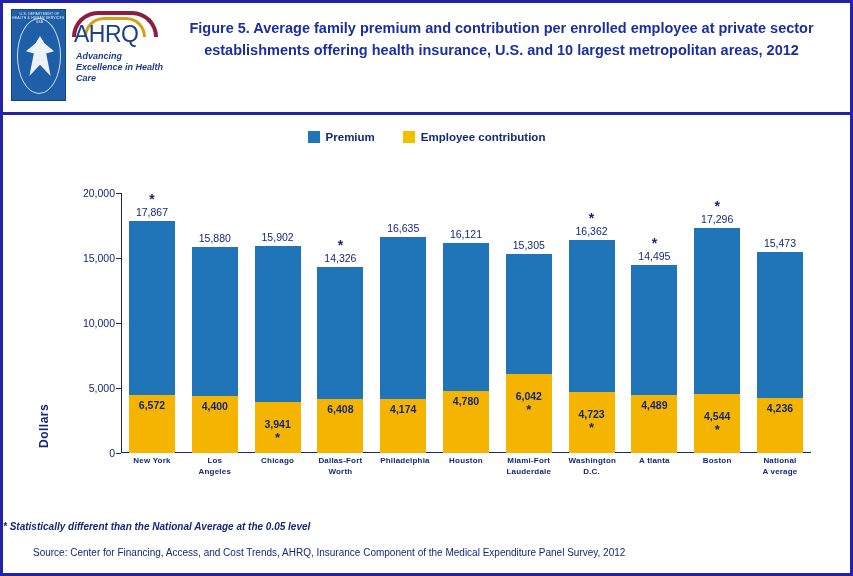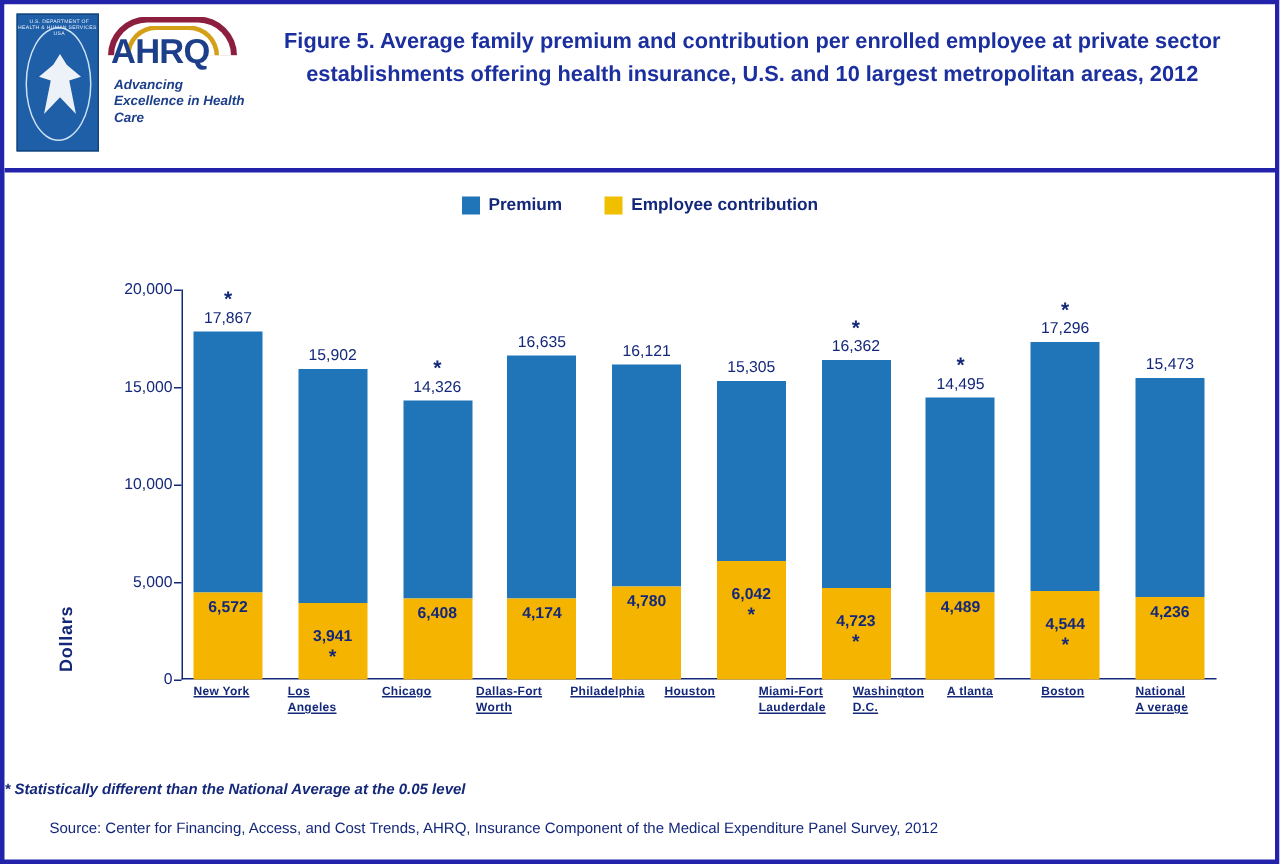--- a/index.html
+++ b/index.html
@@ -60,21 +60,21 @@
     clip-path: polygon(50% 0%, 66% 18%, 100% 38%, 72% 44%, 88% 100%, 50% 72%, 12% 100%, 28% 44%, 0% 38%, 34% 18%);
     opacity: .92;
   }
   .ahrq-block {
     width: 103px; height: 92px;
     margin-left: 2px;
     position: relative;
   }
   .ahrq-word {
     position: absolute; left: 6px; top: 12px;
-    font-size: 23px; font-weight: bold;
+    font-size: 23px; font-weight: normal;
     color: #1d3f8a;
     letter-spacing: -0.5px;
   }
   .ahrq-arc {
     position: absolute; left: 4px; top: 2px;
     width: 86px; height: 26px;
     border: 4px solid #8c1f3f;
     border-bottom: none;
     border-radius: 60px 60px 0 0;
     box-sizing: border-box;
@@ -195,25 +195,24 @@
   .xlabels {
     position: absolute;
     left: 118px; top: 302px;
     width: 690px;
     display: flex; justify-content: space-between;
     padding: 0 8px;
     box-sizing: border-box;
   }
   .xlab {
     width: 46px;
-    text-align: left;
+    text-align: center;
     font-size: 8px; font-weight: bold; color: #14287a;
     line-height: 11px;
     letter-spacing: .2px;
-    text-decoration: underline;
   }
   
   .footnote {
     position: absolute; left: 0; right: 0; top: 518px;
     text-align: left;
     font-size: 10px; font-style: italic; font-weight: bold;
     color: #14287a;
   }
   .source {
     position: absolute; left: 30px; top: 544px;
@@ -275,20 +274,26 @@
         </div>
       <div class="bars" id="bars">
           <div class="bar-col">
             <div class="total-label" style="bottom: 235.271px;">17,867</div>
             <div class="star-top" style="bottom: 248.271px;">*</div>
             <div class="seg-premium" style="height: 173.875px;"></div>
             <div class="seg-contrib" style="height: 58.396px;"></div>
             <div class="contrib-label" style="bottom: 42.396px;">6,572</div>
           </div>
           <div class="bar-col">
+            <div class="total-label" style="bottom: 209.44px;">15,880</div>
+            <div class="seg-premium" style="height: 149.24px;"></div>
+            <div class="seg-contrib" style="height: 57.2px;"></div>
+            <div class="contrib-label" style="bottom: 41.2px;">4,400</div>
+          </div>
+          <div class="bar-col">
             <div class="total-label" style="bottom: 209.726px;">15,902</div>
             <div class="seg-premium" style="height: 155.493px;"></div>
             <div class="seg-contrib" style="height: 51.233px;"></div>
             <div class="contrib-label" style="bottom: 23.233px;">3,941</div>
             <div class="contrib-star" style="bottom: 9.233px;">*</div>
           </div>
           <div class="bar-col">
             <div class="total-label" style="bottom: 189.238px;">14,326</div>
             <div class="star-top" style="bottom: 202.238px;">*</div>
             <div class="seg-premium" style="height: 132.47px;"></div>

